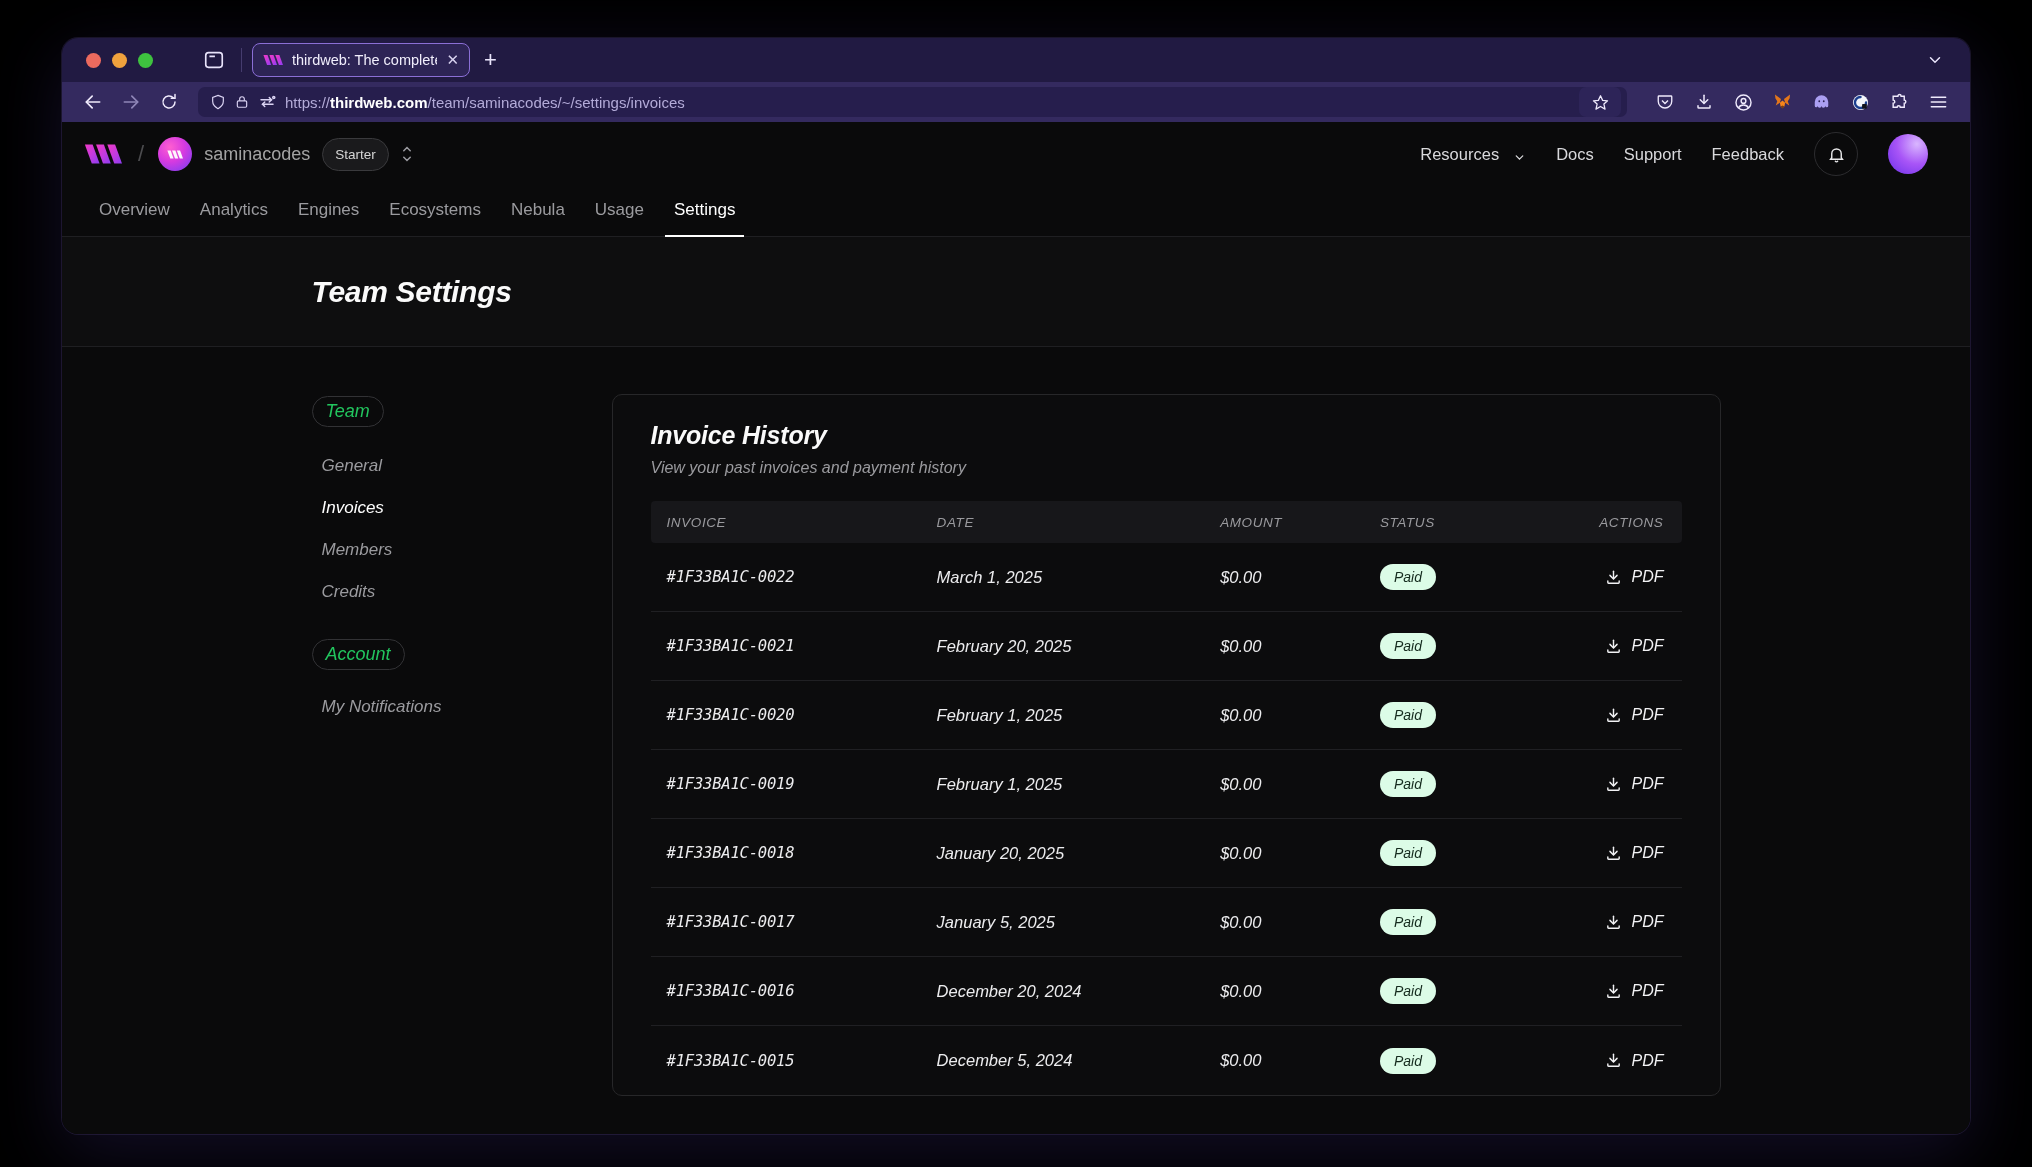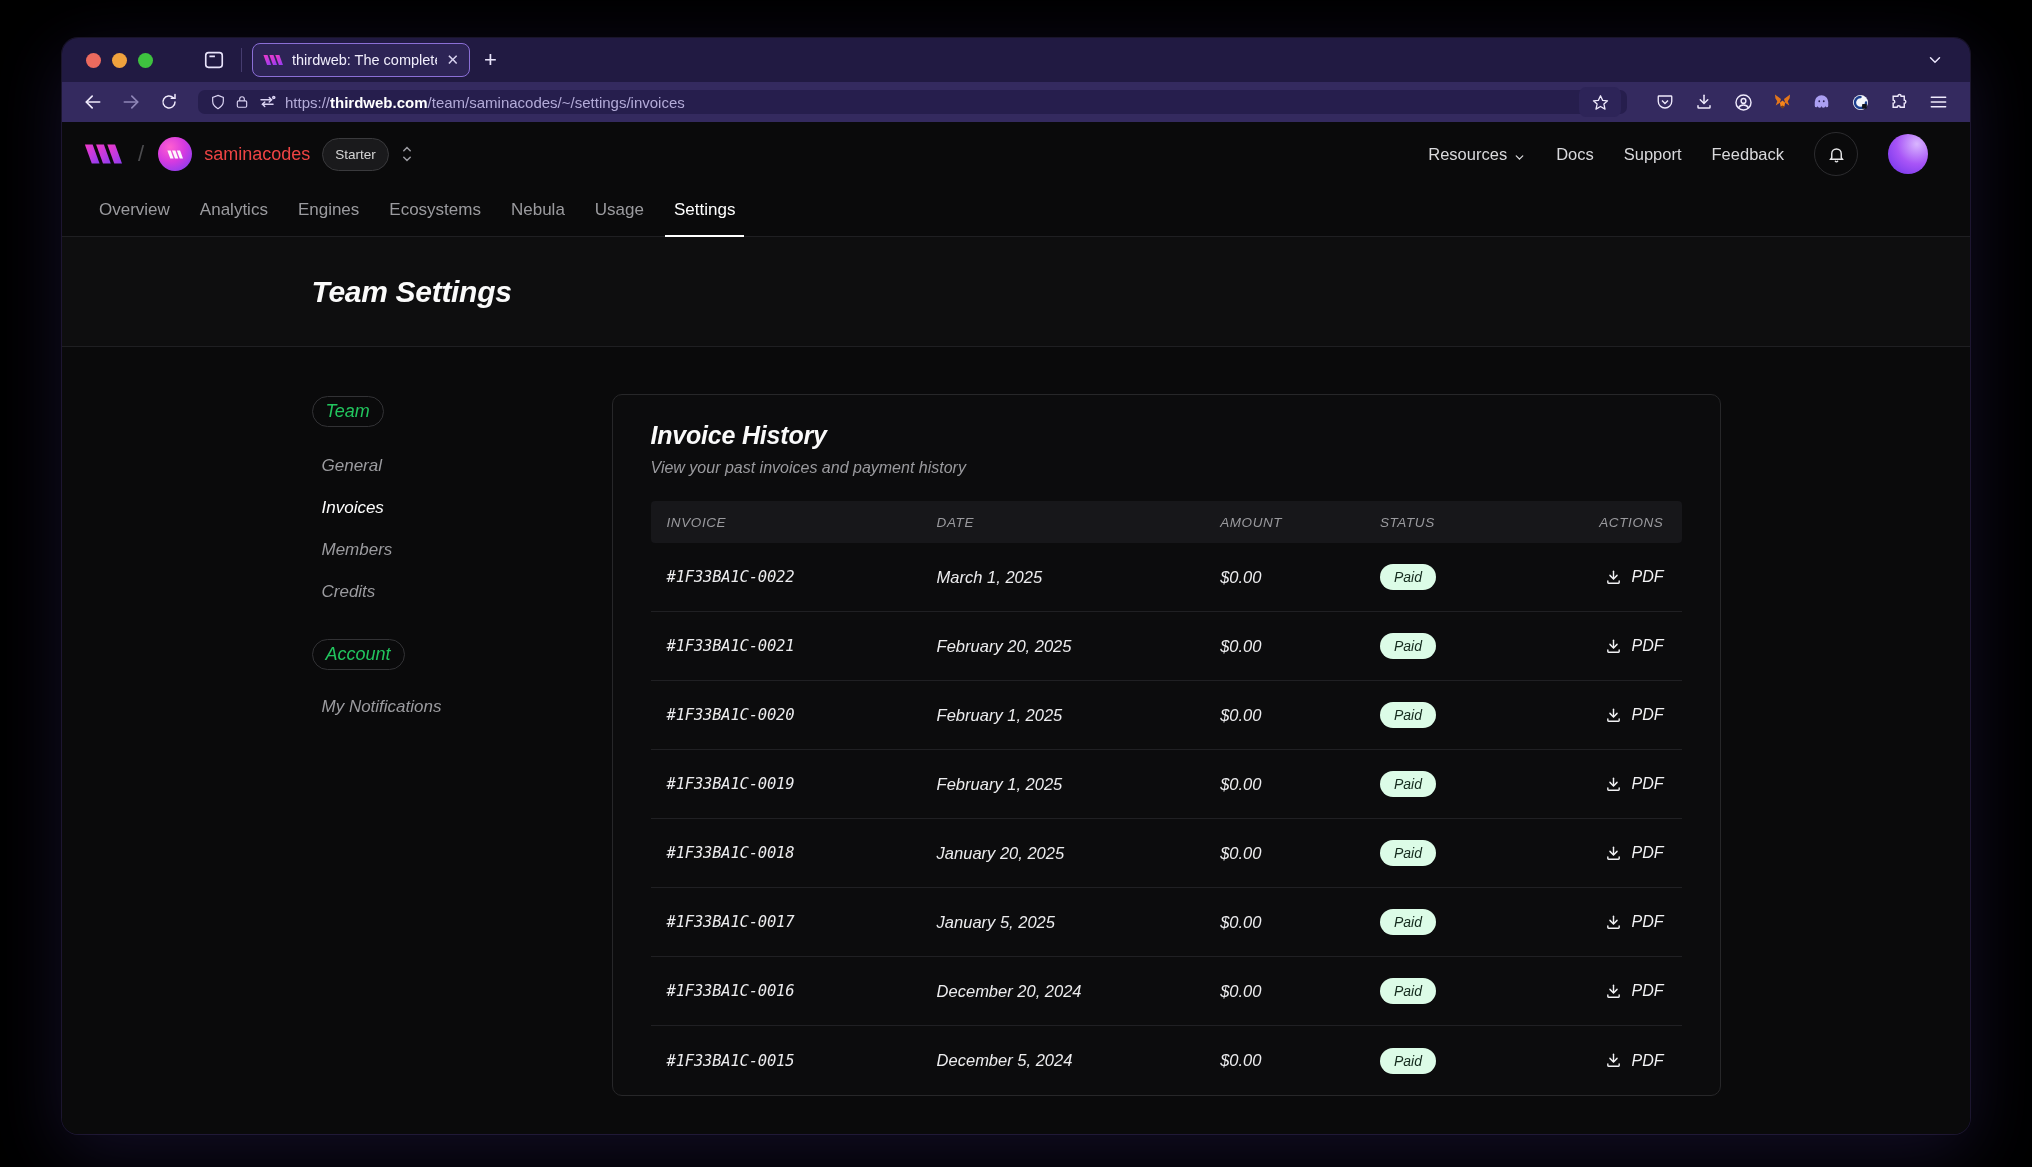--- a/index.html
+++ b/index.html
@@ -22,43 +22,43 @@
     background:#2d2455; border:1px solid #8b6fd6; border-radius:8px; color:#f1eefc; }
   .tab-title { font-size:14.5px; white-space:nowrap; overflow:hidden; flex:1; }
   .tab-close { color:#d8d2ef; font-size:15px; cursor:default; }
   .newtab { color:#e9e4fb; font-size:22px; font-weight:300; margin-left:14px; }
   .tab-spacer { flex:1; }
 
   
   .toolbar { height:40px; background:#342a5f; display:flex; align-items:center; padding:0 16px 0 14px; gap:4px; }
   .nav-icn { width:34px; height:30px; display:flex; align-items:center; justify-content:center; color:#efeafc; border-radius:6px; }
   .nav-icn.dim { color:#8f86b8; }
-  .urlbar { flex:1; height:24px; margin:0 10px 0 8px; background:#261e4d; border-radius:7px;
+  .urlbar { flex:1; height:30px; margin:0 10px 0 8px; background:#261e4d; border-radius:7px;
     display:flex; align-items:center; padding:0 6px 0 12px; gap:9px; min-width:0; }
   .url-icn { color:#d9d2f2; display:flex; align-items:center; flex:0 0 auto; }
   .url-text { flex:1; font-size:15px; color:#b3abd8; white-space:nowrap; overflow:hidden; }
   .url-text b { color:#ffffff; font-weight:600; }
   .star-box { width:42px; height:30px; border-radius:7px; background:#2d2458; display:flex; align-items:center; justify-content:center; color:#efeafc; }
   .ext-row { display:flex; align-items:center; gap:7px; margin-left:8px; }
   .ext-icn { width:32px; height:30px; display:flex; align-items:center; justify-content:center; color:#efeafc; border-radius:6px; }
 
   
   .page { background:#0a0a0b; height:calc(100% - 84px); position:relative; }
   .app-header { height:64px; display:flex; align-items:center; padding:0 42px 0 22px; }
   .tw-logo { display:flex; align-items:center; }
   .slash { color:#4c4c4f; font-size:22px; margin:0 14px 0 16px; font-weight:300; }
   .team-avatar { width:34px; height:34px; border-radius:50%;
     background:radial-gradient(circle at 35% 30%, #ff5fd0, #d63ae0 45%, #8b3df0 85%);
     display:flex; align-items:center; justify-content:center; margin-right:12px; }
-  .team-name { color:#ef4444; font-size:18px; font-weight:500; }
+  .team-name { color:#a3a3a3; font-size:18px; font-weight:500; }
   .plan-badge { margin-left:12px; font-size:13.5px; color:#d6d6d6; background:#1a1a1c;
     border:1px solid #3a3a3d; border-radius:999px; padding:8px 12px; }
   .updown { color:#9a9aa0; margin-left:10px; display:flex; }
   .hdr-right { margin-left:auto; display:flex; align-items:center; gap:30px; }
-  .hdr-link { color:#d9d9dc; font-size:16.5px; display:flex; align-items:flex-end; gap:6px; }
+  .hdr-link { color:#d9d9dc; font-size:16.5px; display:flex; align-items:flex-end; gap:14px; }
   .bell-btn { width:44px; height:44px; border-radius:50%; border:1px solid #2c2c2f;
     display:flex; align-items:center; justify-content:center; color:#e8e8ea; }
   .user-avatar { width:40px; height:40px; border-radius:50%;
     background:radial-gradient(circle at 72% 25%, #d9b6ff, #a855f7 48%, #7c3aed 85%); }
 
   .apptabs { display:flex; padding:0 0 0 22px; border-bottom:1px solid #1f1f22; }
   .apptab { position:relative; padding:14px 15px 16px; font-size:17px; color:#9b9b9f; }
   .apptab.active { color:#fff; }
   .apptab.active::after { content:""; position:absolute; left:6px; right:6px; bottom:-1px; height:2px; background:#fff; }
 

